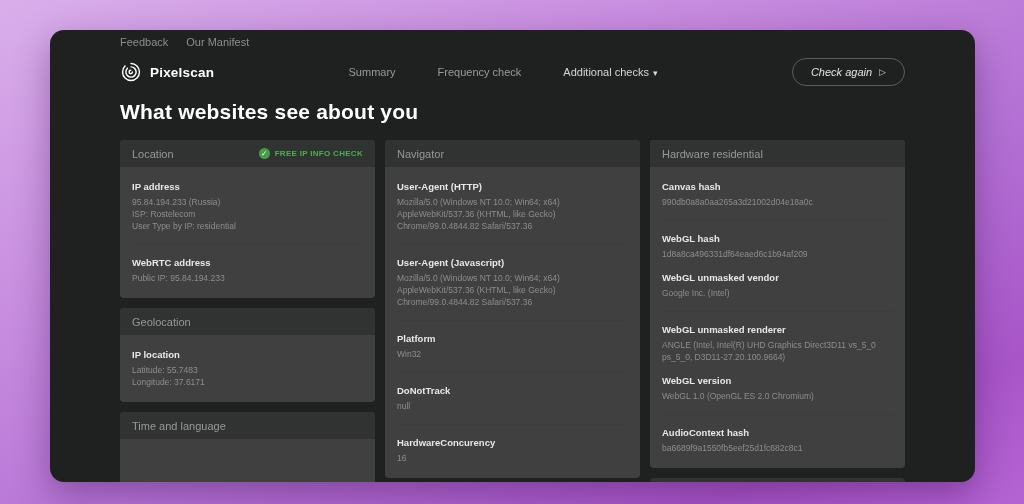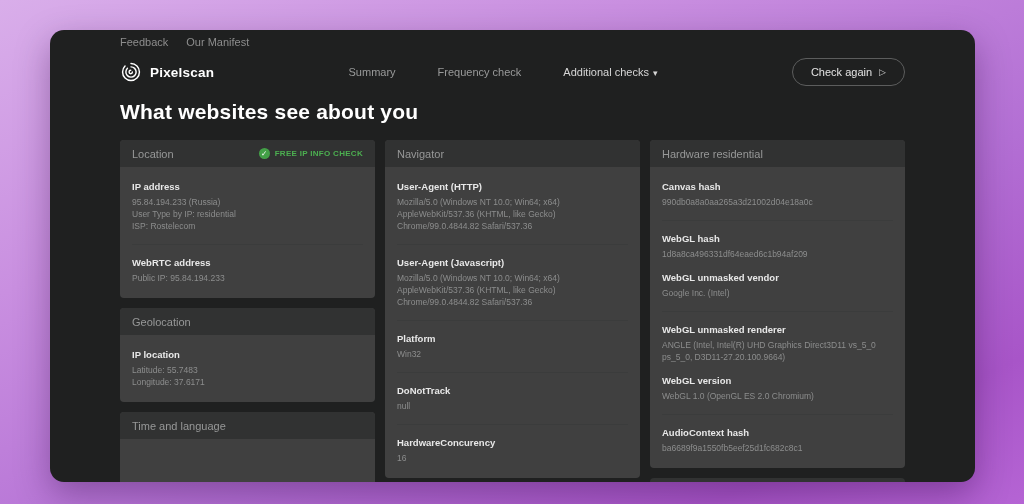--- a/index.html
+++ b/index.html
@@ -22,20 +22,21 @@
   .brand-name { color:#ffffff; font-size:13.5px; font-weight:700; letter-spacing:.2px; }
   .nav { display:flex; align-items:center; gap:42px; }
   .nav-item { font-size:11px; color:#999a9a; cursor:pointer; }
   .nav-item.active { color:#d6d6d6; }
   .nav-item .caret { font-size:9px; margin-left:4px; color:#d6d6d6; }
   .check-btn {
     display:flex; align-items:center; gap:7px;
     border:1px solid #5c5d5d; border-radius:16px; background:transparent;
     color:#e3e3e3; font-size:11px; padding:7px 18px; cursor:pointer;
     font-family:inherit;
+    font-style:italic;
   }
   .check-btn .play { font-size:9px; color:#cfcfcf; }
   
   .page-title { margin:14px 70px 0 70px; color:#ffffff; font-size:21px; font-weight:700; letter-spacing:.2px; }
   
   .content { margin-top:16px; padding:0 70px; display:grid; grid-template-columns:1fr 1fr 1fr; gap:10px; align-items:start; }
   .column { display:flex; flex-direction:column; gap:10px; }
   .card { background:#404040; border-radius:4px; overflow:hidden; }
   .card-header {
     background:#313232; padding:7px 12px; min-height:27px;
@@ -101,22 +102,22 @@
           <span class="card-title">Location</span>
           <span class="badge">
             <span class="ok-dot">✓</span>
             <span class="badge-text">FREE IP INFO CHECK</span>
           </span>
         </div>
         <div class="card-body">
           <div class="section">
             <div class="field-title">IP address</div>
             <div class="field-line">95.84.194.233 (Russia)</div>
+            <div class="field-line">ISP: Rostelecom</div>
             <div class="field-line">User Type by IP: residential</div>
-            <div class="field-line">ISP: Rostelecom</div>
           </div>
           <hr class="divider">
           <div class="section">
             <div class="field-title">WebRTC address</div>
             <div class="field-line">Public IP: 95.84.194.233</div>
           </div>
         </div>
       </div>
 
       <div class="card">

